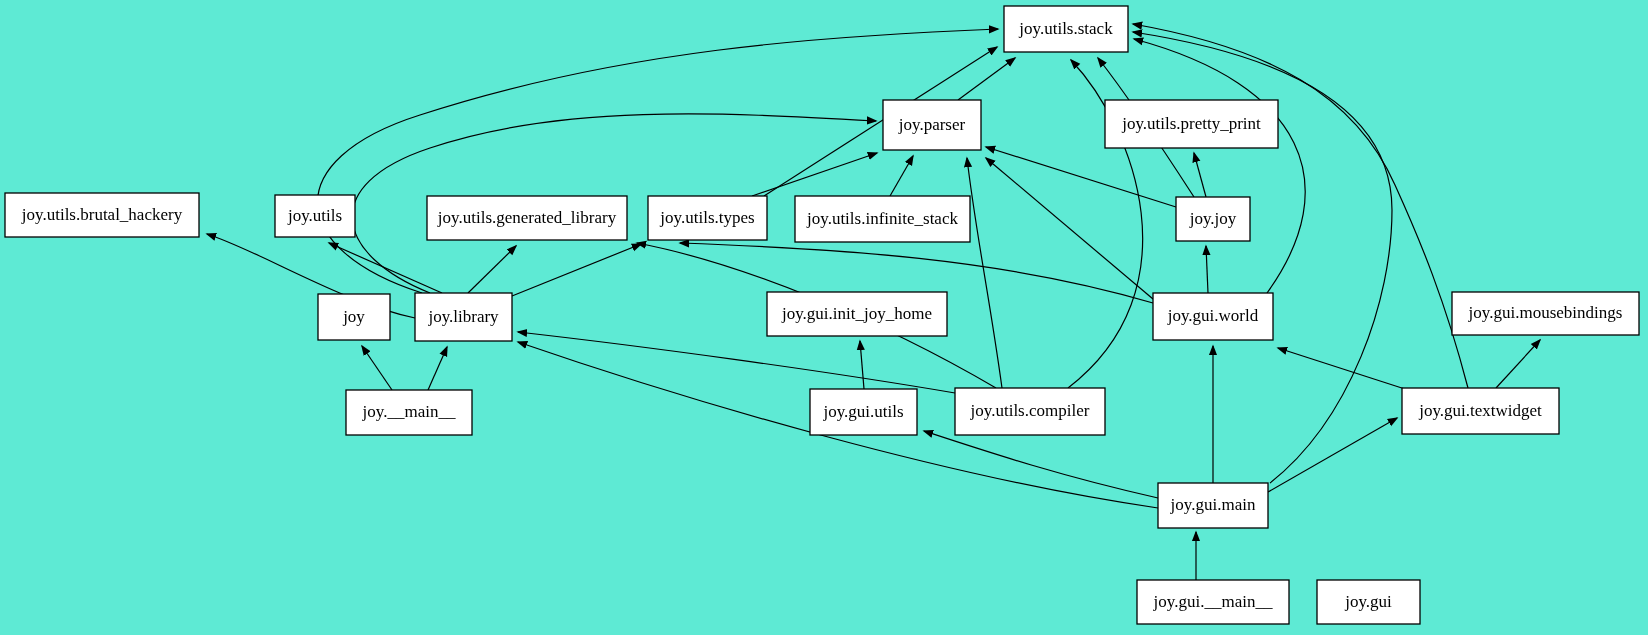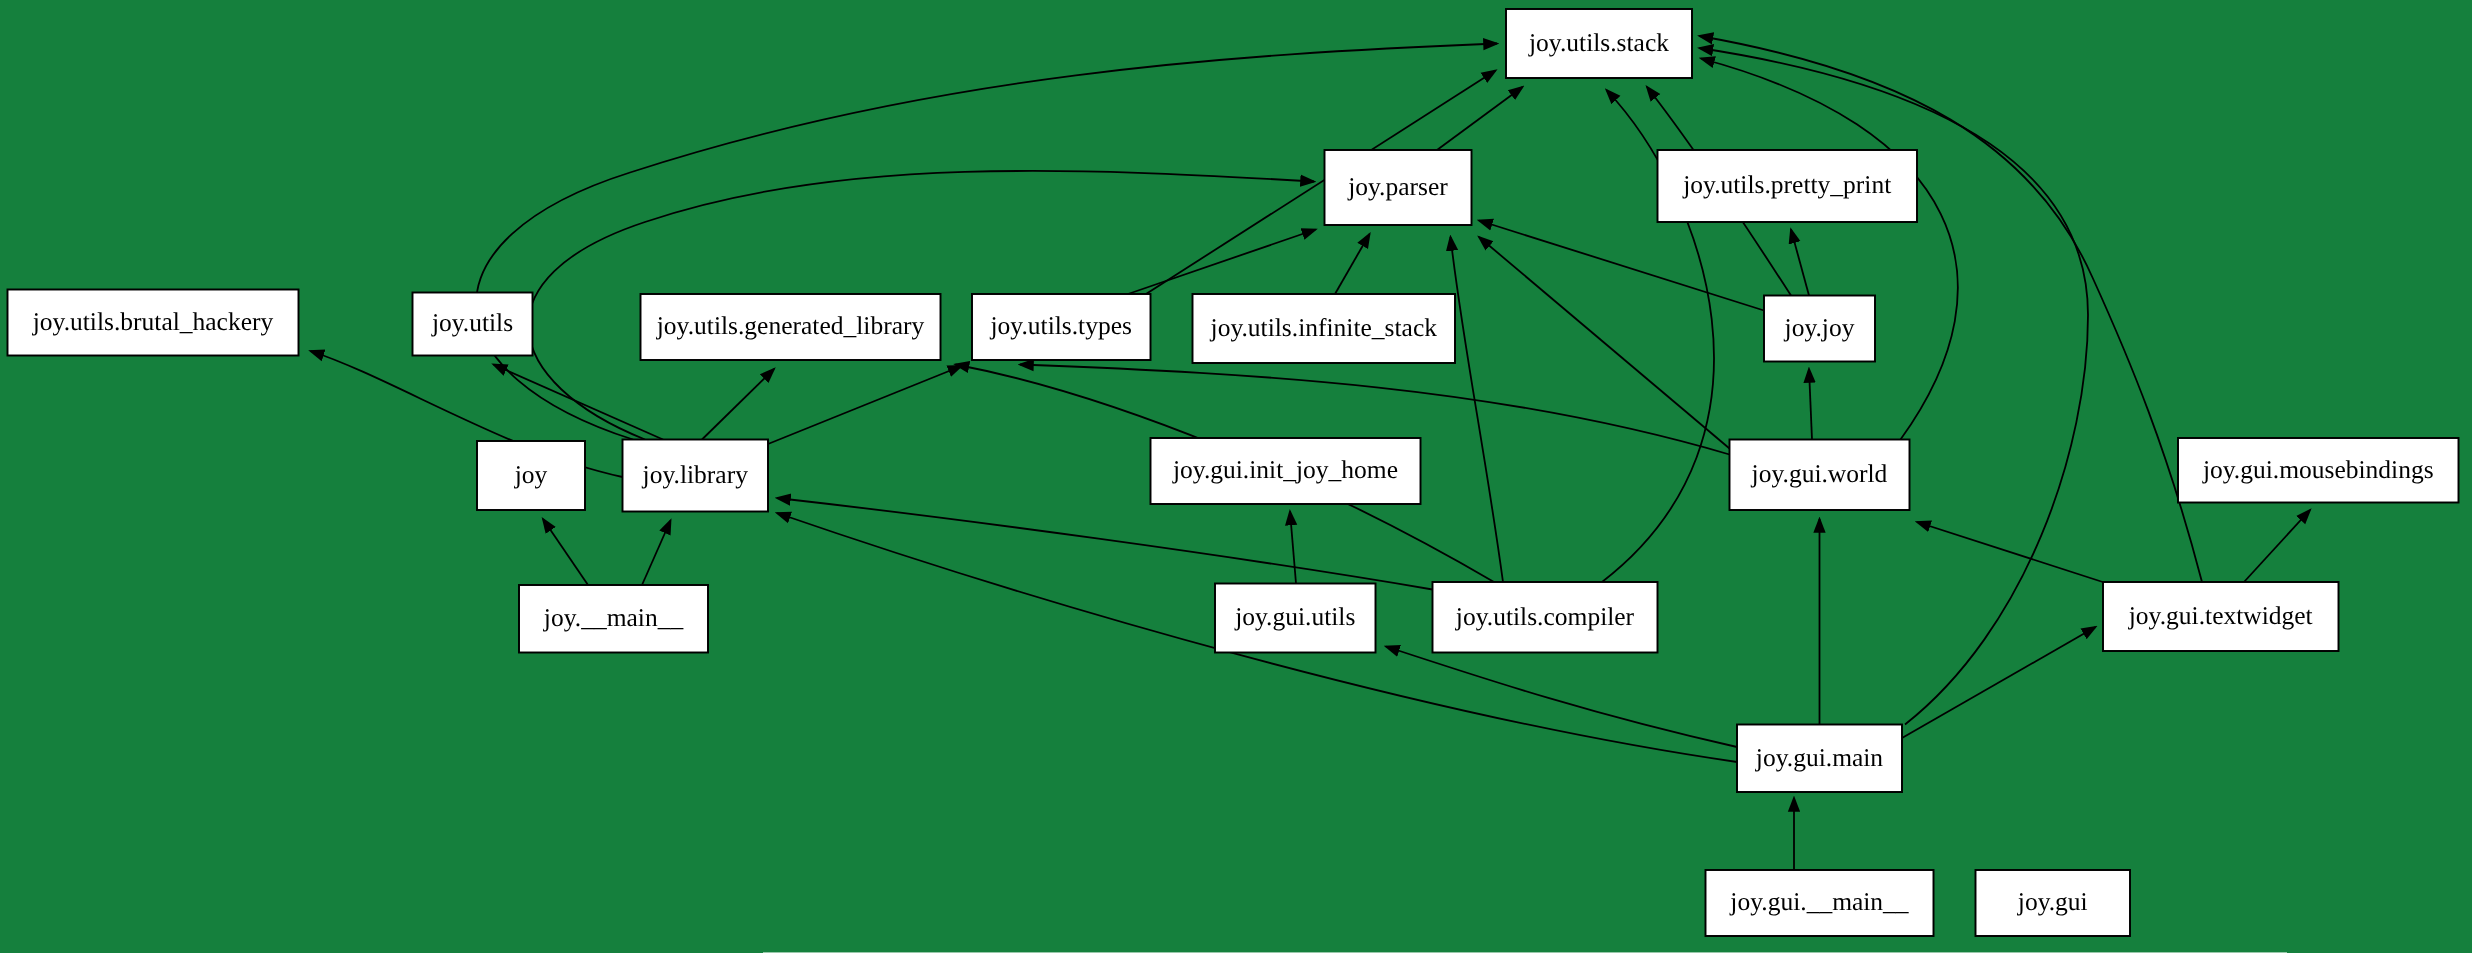--- a/index.html
+++ b/index.html
@@ -8,21 +8,21 @@
     background: #ffffff;
     width: 1648px;
     height: 635px;
     overflow: hidden;
     font-family: "Liberation Serif", "DejaVu Serif", serif;
   }
   #canvas {
     position: relative;
     width: 1648px;
     height: 635px;
-    background: #15803d;
+    background: #5eead4;
   }
   svg { display: block; }
   .edge {
     fill: none;
     stroke: #000000;
     stroke-width: 1.2;
   }
   .node-rect {
     fill: #ffffff;
     stroke: #000000;

